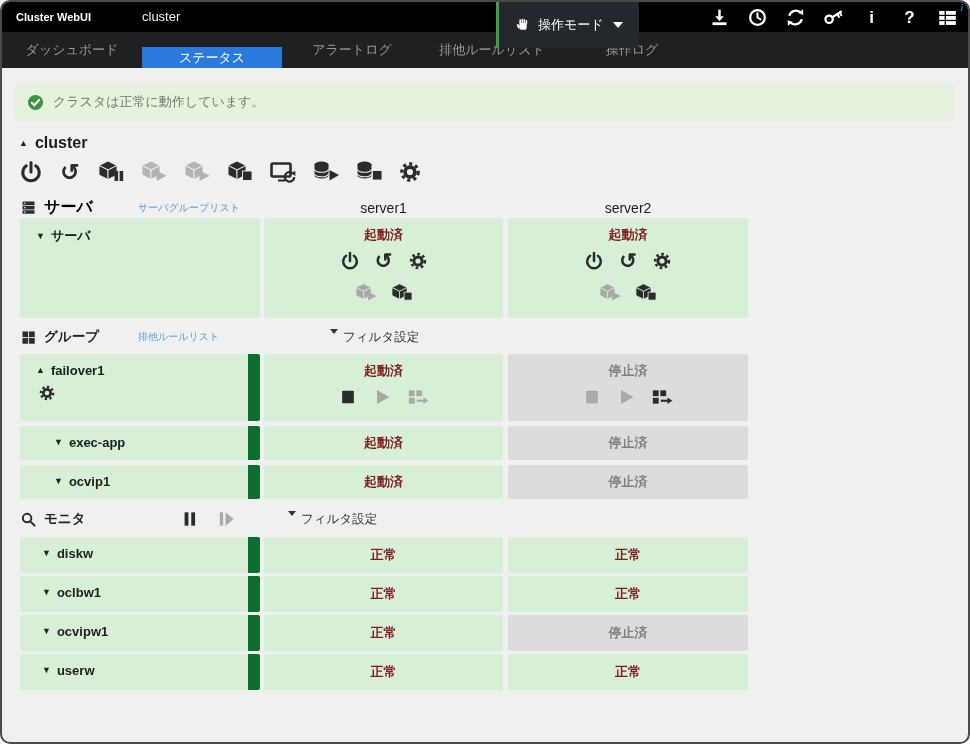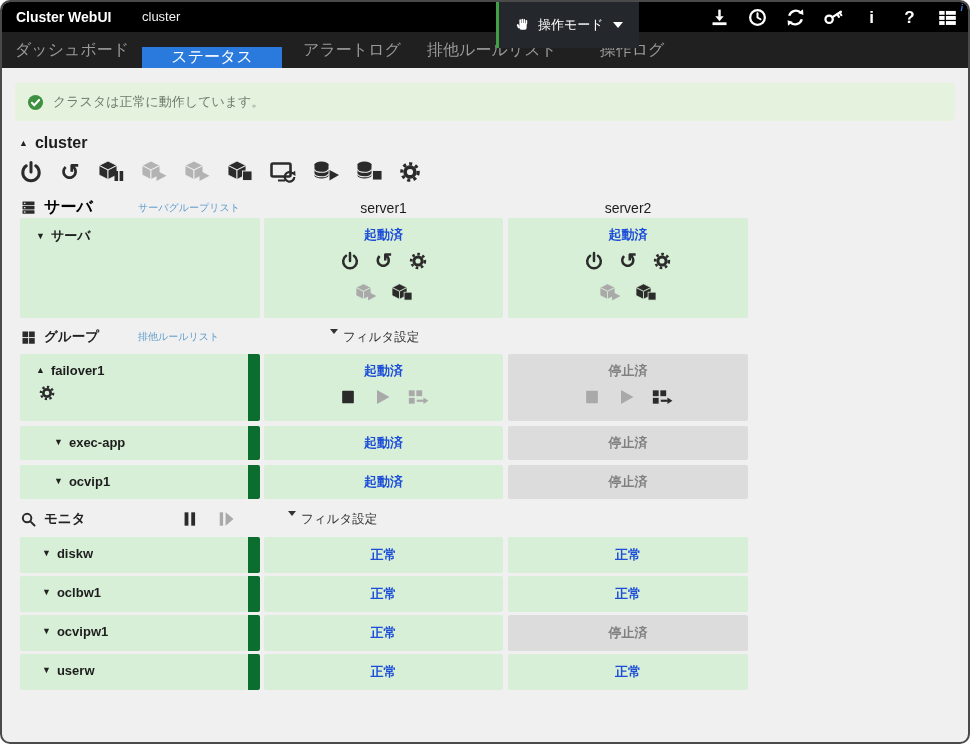--- a/index.html
+++ b/index.html
@@ -1,34 +1,34 @@
 <!DOCTYPE html>
 <html><head>
 <meta charset="utf-8">
 <style>
   html,body{margin:0;padding:0;background:#fff;font-family:"Liberation Sans",sans-serif;}
   .window{position:relative;width:970px;height:744px;box-sizing:border-box;border:2px solid #4a4a4a;
           border-radius:10px;overflow:hidden;background:#f0f0f0;}
   
   .topbar{position:relative;height:30px;background:#000;color:#fff;}
-  .brand{position:absolute;left:14px;top:0;line-height:30px;font-size:14px;font-weight:bold;}
+  .brand{position:absolute;left:14px;top:0;line-height:30px;font-size:11px;font-weight:bold;}
   .cluster-name{position:absolute;left:140px;top:0;line-height:30px;font-size:13px;color:#f2f2f2;}
   .mode-box{position:absolute;left:494px;top:0;height:30px;display:flex;align-items:center;gap:7px;
             background:#24282c;border-left:3px solid #3fa143;padding:8px 16px;cursor:pointer;}
   .mode-box .lbl{font-size:13px;color:#fff;}
   .caret-down{width:0;height:0;border-left:5px solid transparent;border-right:5px solid transparent;
               border-top:6px solid #fff;margin-left:2px;}
   .topbar-icons{position:absolute;right:10px;top:0;height:30px;display:flex;align-items:center;gap:17px;}
   .tbi{width:21px;height:21px;color:#fff;position:relative;display:inline-flex;align-items:center;justify-content:center;}
   .tbi svg{width:100%;height:100%;}
   .tbi .txtglyph{font-size:17px;font-weight:bold;color:#fff;line-height:1;}
   .sup-i{position:absolute;top:-4px;right:-5px;font-size:9px;font-weight:bold;color:#3d7fd9;font-style:italic;}
   
   .tabs{height:36px;background:#202020;display:flex;}
-  .tab{width:140px;display:flex;align-items:center;justify-content:center;font-size:16px;color:#9a9a9a;cursor:pointer;}
+  .tab{width:140px;display:flex;align-items:center;justify-content:center;font-size:13px;color:#9a9a9a;cursor:pointer;}
   .tab.active{background:#2a7ade;color:#fff;margin-top:15px;}
   
   .content{padding:15px 13px 0 13px;background:#f0f0f0;height:584px;box-sizing:border-box;}
   .alertbox{background:#e5f3de;border-radius:4px;padding:10px 12px;display:flex;align-items:center;gap:9px;
             color:#6d7c6d;font-size:13px;}
   .alertbox svg{width:17px;height:17px;flex:0 0 auto;}
   .cluster-head{display:flex;align-items:center;gap:7px;margin:13px 0 4px 4px;color:#1d1d1d;}
   .tri{font-size:9px;color:#222;line-height:1;}
   .cluster-head .nm{font-size:16px;font-weight:bold;}
   .ctoolbar{display:flex;align-items:center;gap:15px;margin:7px 0 12px 4px;height:26px;}
@@ -64,21 +64,21 @@
   .row-child .cell{height:34px;}
   .row-mon .cell{height:36px;}
   .row-mon{margin-bottom:3px;}
   .name-line{display:flex;align-items:center;gap:6px;font-size:13px;font-weight:bold;color:#1d1d1d;cursor:pointer;}
   .ind-parent{padding-left:16px;}
   .ind-child{padding-left:34px;}
   .ind-mon{padding-left:22px;}
   .statcell{display:flex;flex-direction:column;align-items:center;padding-top:8px;}
   .statcell.mid{justify-content:center;padding-top:0;}
   .status-txt{font-size:13px;font-weight:bold;}
-  .st-green{color:#1d4ed8;}
+  .st-green{color:#7f1d1d;}
   .st-gray{color:#818181;}
   .icon-row{display:flex;align-items:center;gap:14px;margin-top:7px;}
   .icon-row.second{margin-top:12px;gap:12px;}
   .sbtn{width:20px;height:20px;color:#2b2b2b;cursor:pointer;display:inline-flex;align-items:center;justify-content:center;}
   .sbtn.wide{width:24px;}
   .sbtn.disabled{color:#a9a9a9;cursor:default;}
   .sbtn svg{width:100%;height:100%;}
   .gear-left{margin:6px 0 0 18px;}
   .monhead-extra{display:flex;align-items:center;gap:16px;}
   

